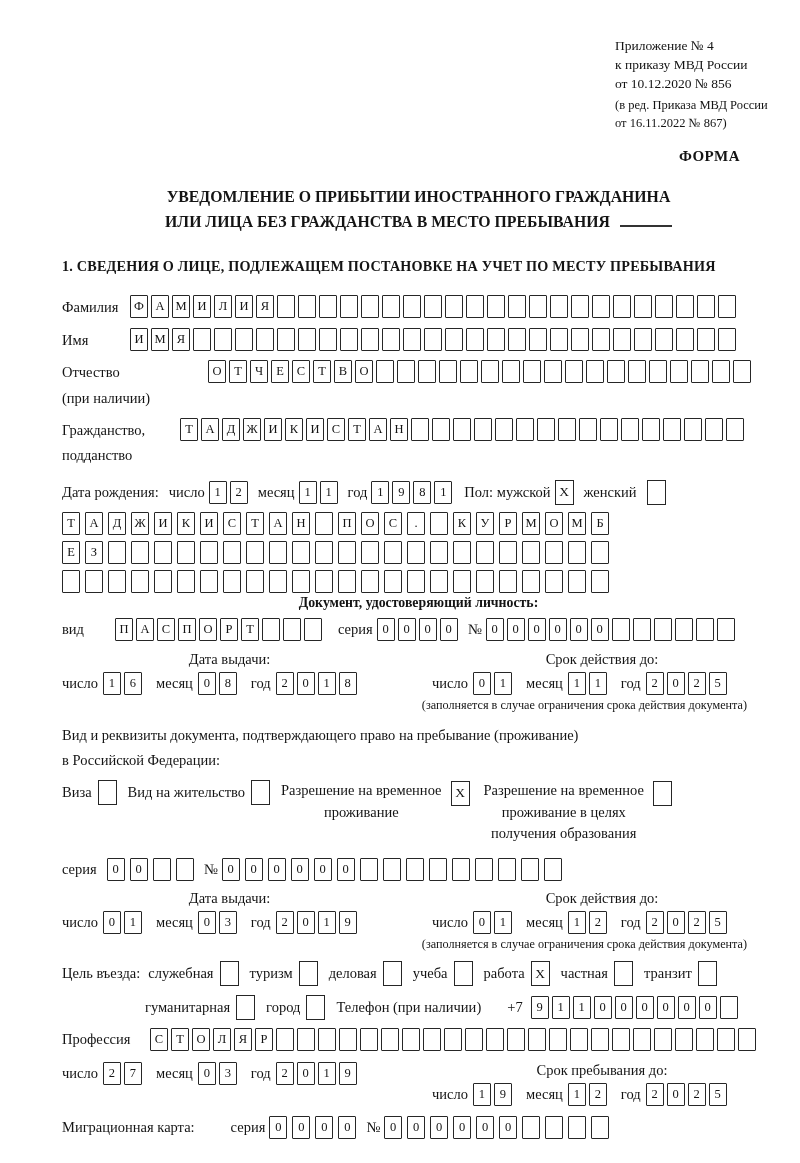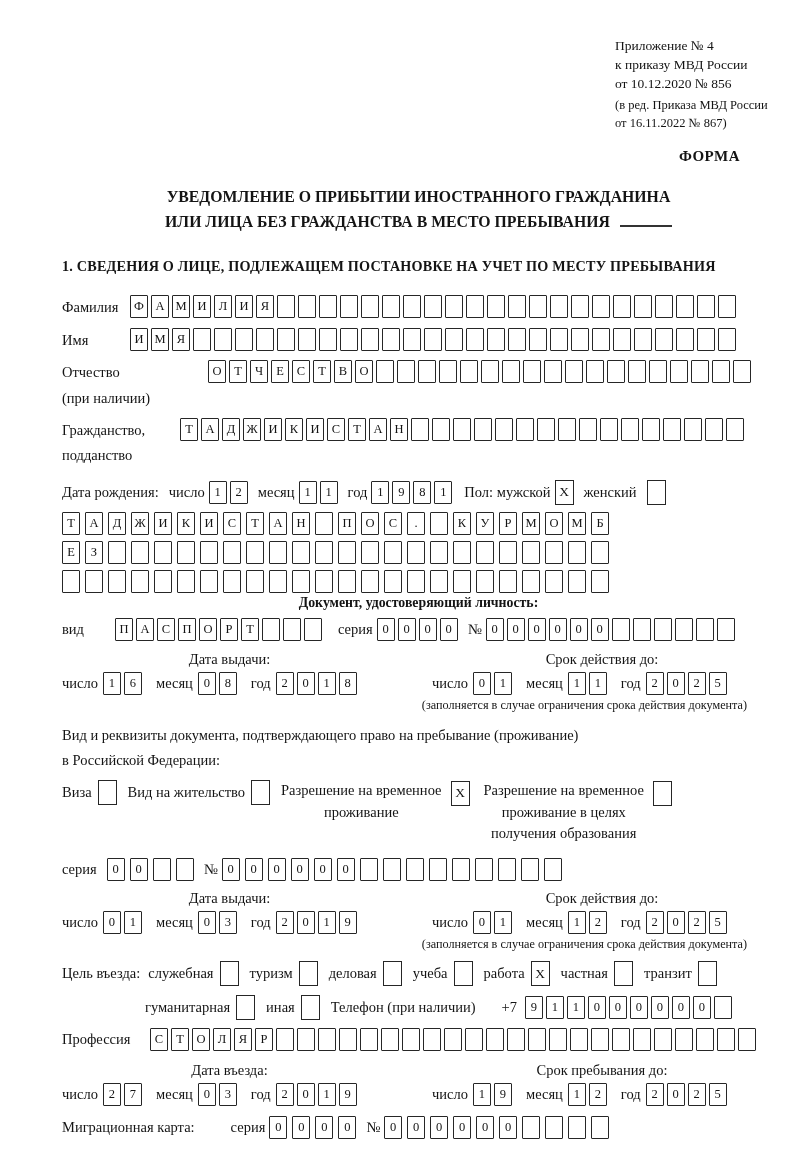--- a/index.html
+++ b/index.html
@@ -588,21 +588,21 @@
   <div class="ckrow" style="margin-left:83px;">
     <span style="display:inline-flex;align-items:center;">
         <span class="ckitem">
           <span class="rlabel">
             <div>гуманитарная</div>
           </span>
           <span class="cb"></span>
         </span>
         <span class="ckitem">
           <span class="rlabel">
-            <div>иная</div>
+            <div>город</div>
           </span>
           <span class="cb"></span>
         </span>
       </span>
     <span class="phoneblock">
       <span>Телефон (при наличии)</span>
       <span class="prefix">+7</span>
       <span class="cells">
           <span class="cell">9</span>
           <span class="cell">1</span>
@@ -648,21 +648,20 @@
         <span class="cell"></span>
         <span class="cell"></span>
         <span class="cell"></span>
         <span class="cell"></span>
         <span class="cell"></span>
       </div>
   </div>
 
   <div class="datepair">
     <div class="dcol">
-      <div class="dhead">Дата въезда:</div>
       <div class="dline">
         <span class="dw">число</span>
         <div class="cells grp">
             <span class="cell">2</span>
             <span class="cell">7</span>
           </div>
         <span class="dw">месяц</span>
         <div class="cells grp">
             <span class="cell">0</span>
             <span class="cell">3</span>

